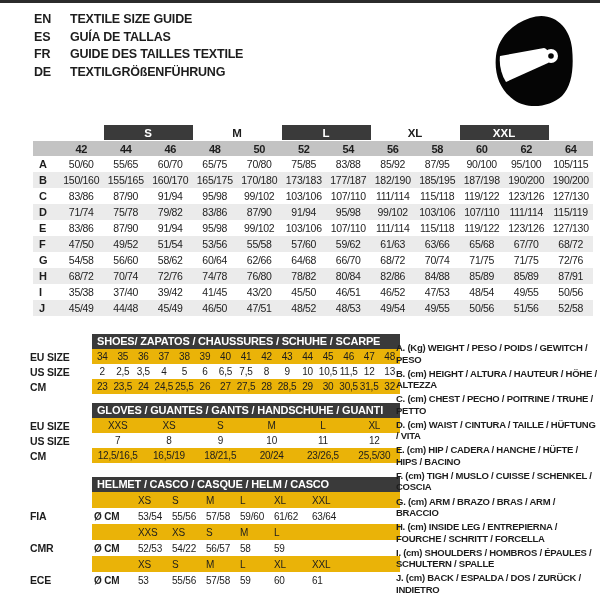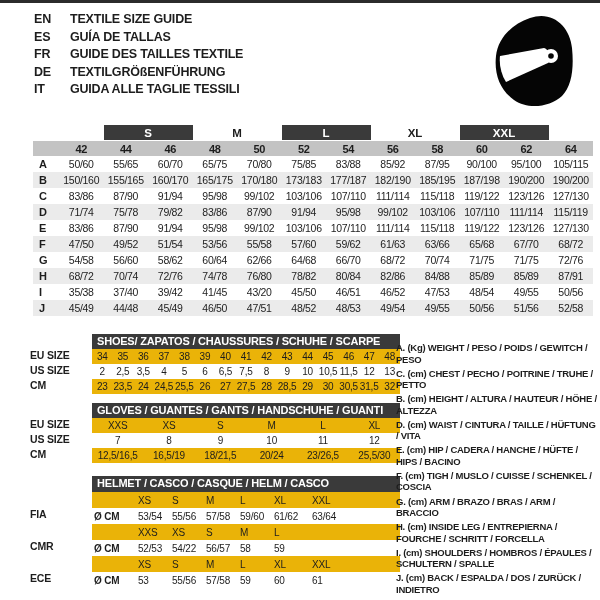--- a/index.html
+++ b/index.html
@@ -29,21 +29,21 @@
   .letter{width:26px;padding-left:6px;box-sizing:border-box;font-weight:bold;font-size:11px;letter-spacing:0;}
   .cells{flex:1;display:grid;}
   .c12{grid-template-columns:repeat(12,1fr);}
   .cells span{text-align:center;white-space:nowrap;}
 
   
   .bt{position:absolute;left:30px;width:370px;font-size:10px;letter-spacing:-0.2px;}
   .bt-shoes{top:334px;}
   .bt-gloves{top:403px;}
   .bt-helmet{top:476px;}
-  .bt-row{display:flex;height:15px;}
+  .bt-row{display:flex;height:15px;align-items:center;}
   .bt-helmet .bt-row{height:16px;}
   .bt-label{width:62px;font-weight:bold;font-size:10.5px;letter-spacing:-0.2px;white-space:nowrap;}
   .bt-bar{flex:1;background:#3a3a3a;color:#fff;font-weight:bold;font-size:11px;line-height:15px;padding-left:5px;white-space:nowrap;}
   .bt-body{flex:1;display:grid;height:100%;align-items:center;}
   .gray{background:#eab308;}
   .c15{grid-template-columns:repeat(15,1fr);}
   .c6{grid-template-columns:repeat(6,1fr);}
   .bt-body span{text-align:center;white-space:nowrap;}
   
   .hbody{flex:1;display:flex;height:100%;align-items:center;}
@@ -69,24 +69,20 @@
     <span class="lang-code">ES</span>
     <span class="lang-title">GUÍA DE TALLAS</span>
   </div>
   <div class="lang-row">
     <span class="lang-code">FR</span>
     <span class="lang-title">GUIDE DES TAILLES TEXTILE</span>
   </div>
   <div class="lang-row">
     <span class="lang-code">DE</span>
     <span class="lang-title">TEXTILGRÖßENFÜHRUNG</span>
-  </div>
-  <div class="lang-row">
-    <span class="lang-code">IT</span>
-    <span class="lang-title">GUIDA ALLE TAGLIE TESSILI</span>
   </div>
 </div>
 
 <div class="helmet-icon">
   <svg width="82" height="96" viewBox="0 0 82 96" xmlns="http://www.w3.org/2000/svg">
     <path d="M38 6 C60 -2 78 14 80 36 C82 56 80 74 70 84 C58 95 36 98 22 88 C8 78 2 62 4 44 C6 26 20 12 38 6 Z" fill="#050505"></path>
     <path d="M8 44 L52 36 C58 38 60 46 56 51 L14 70 C9 62 7 52 8 44 Z" fill="#ffffff"></path>
     <circle cx="59" cy="44" r="7" fill="#ffffff"></circle>
     <circle cx="59" cy="44" r="2.8" fill="#050505"></circle>
   </svg>
@@ -480,22 +476,22 @@
           <span>59</span>
           <span>60</span>
           <span>61</span>
         </div>
     </div>
   </div>
 </div>
 
 <div class="legend">
   <div class="legend-item">A. (Kg) WEIGHT / PESO / POIDS / GEWITCH / PESO</div>
+  <div class="legend-item">B. (cm) HEIGHT / ALTURA / HAUTEUR / HÖHE / ALTEZZA</div>
   <div class="legend-item">C. (cm) CHEST / PECHO / POITRINE / TRUHE / PETTO</div>
-  <div class="legend-item">B. (cm) HEIGHT / ALTURA / HAUTEUR / HÖHE / ALTEZZA</div>
   <div class="legend-item">D. (cm) WAIST / CINTURA / TAILLE / HÜFTUNG / VITA</div>
   <div class="legend-item">E. (cm) HIP / CADERA / HANCHE / HÜFTE / HIPS / BACINO</div>
   <div class="legend-item">F. (cm) TIGH / MUSLO / CUISSE / SCHENKEL / COSCIA</div>
   <div class="legend-item">G. (cm) ARM / BRAZO / BRAS / ARM / BRACCIO</div>
   <div class="legend-item">H. (cm) INSIDE LEG / ENTREPIERNA / FOURCHE / SCHRITT / FORCELLA</div>
   <div class="legend-item">I. (cm) SHOULDERS / HOMBROS / ÉPAULES / SCHULTERN / SPALLE</div>
   <div class="legend-item">J. (cm) BACK / ESPALDA / DOS / ZURÜCK / INDIETRO</div>
 </div>
 
 </body></html>

